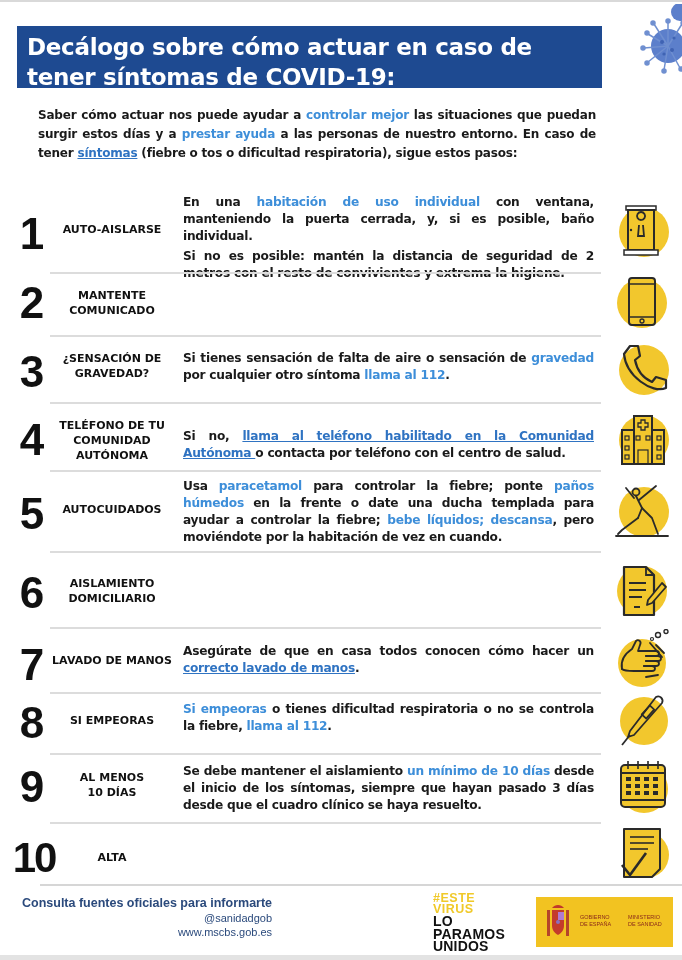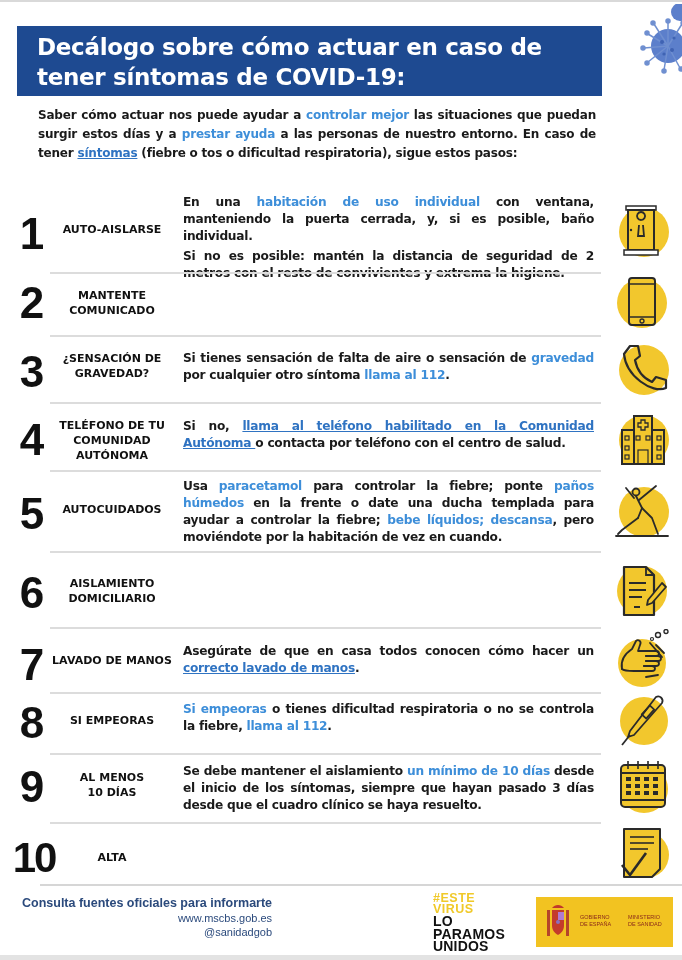--- a/index.html
+++ b/index.html
@@ -2,22 +2,22 @@
 <html><head>
 <meta charset="utf-8">
 <style>
   * { box-sizing: border-box; margin: 0; padding: 0; }
   html, body { width: 682px; height: 960px; background: #ffffff; overflow: hidden; }
   body { position: relative; font-family: "DejaVu Sans", "Liberation Sans", sans-serif; color: #1a1a1a; }
 
   .top-rule { position: absolute; left: 0; top: 0; width: 682px; height: 2px; background: #d9d9d9; }
 
   .title-banner {
-    position: absolute; left: 17px; top: 26px; width: 585px; height: 70px;
-    background: #1e4a91; padding: 6px 14px 0 20px;
+    position: absolute; left: 17px; top: 26px; width: 585px; height: 62px;
+    background: #1e4a91; padding: 6px 14px 0 10px;
   }
   .title-banner .line {
     color: #ffffff; font-weight: bold; font-size: 23px; line-height: 30px;
     font-family: "DejaVu Sans", sans-serif; letter-spacing: -0.3px; white-space: nowrap;
   }
 
   .virus { position: absolute; left: 628px; top: 4px; width: 60px; height: 72px; }
 
   .intro {
     position: absolute; left: 38px; top: 106px; width: 558px;
@@ -158,21 +158,21 @@
 </div>
 <div class="divider" style="top:402px"></div>
 
 <div class="step" style="top:416px;height:54px">
   <div class="num" style="top:2px">4</div>
   <div class="label" style="top:2px">
     <div>TELÉFONO DE TU</div>
     <div>COMUNIDAD</div>
     <div>AUTÓNOMA</div>
   </div>
-  <div class="text" style="top:2px">
+  <div class="text" style="top:12px">
     <p><span>Si no, </span><span class="hl-u">llama al teléfono habilitado en la Comunidad Autónoma </span><span>o contacta por teléfono con el centro de salud.</span></p>
   </div>
   <svg class="icon" style="top:-6px" viewBox="0 0 60 60">
     <circle cx="32" cy="30" r="25" fill="#f2c72d"></circle>
     <rect x="22" y="6" width="18" height="48" fill="#f2c72d" stroke="#2a2a2a" stroke-width="2"></rect>
     <rect x="10" y="20" width="12" height="34" fill="#f2c72d" stroke="#2a2a2a" stroke-width="2"></rect>
     <rect x="40" y="20" width="12" height="34" fill="#f2c72d" stroke="#2a2a2a" stroke-width="2"></rect>
     <path d="M29 10 h4 v3 h3 v4 h-3 v3 h-4 v-3 h-3 v-4 h3 Z" fill="none" stroke="#2a2a2a" stroke-width="1.3"></path>
     <g fill="none" stroke="#2a2a2a" stroke-width="1.2">
       <rect x="13" y="26" width="4" height="4"></rect>
@@ -316,22 +316,22 @@
         <line x1="18" y1="20" x2="42" y2="20"></line>
         <line x1="18" y1="26" x2="36" y2="26"></line>
       </g>
     <path d="M10 42 L18 52 L34 30" fill="none" stroke="#2a2a2a" stroke-width="2.6" stroke-linejoin="round"></path>
   </svg>
 </div>
 
 <div class="footer-rule"></div>
 <div class="footer-left">
   <div class="head">Consulta fuentes oficiales para informarte</div>
+  <div class="sub">@sanidadgob</div>
   <div class="sub">www.mscbs.gob.es</div>
-  <div class="sub">@sanidadgob</div>
 </div>
 
 <div class="campaign">
   <div class="y">#ESTE</div>
   <div class="y">VIRUS</div>
   <div class="k">LO</div>
   <div class="k">PARAMOS</div>
   <div class="k">UNIDOS</div>
 </div>
 

